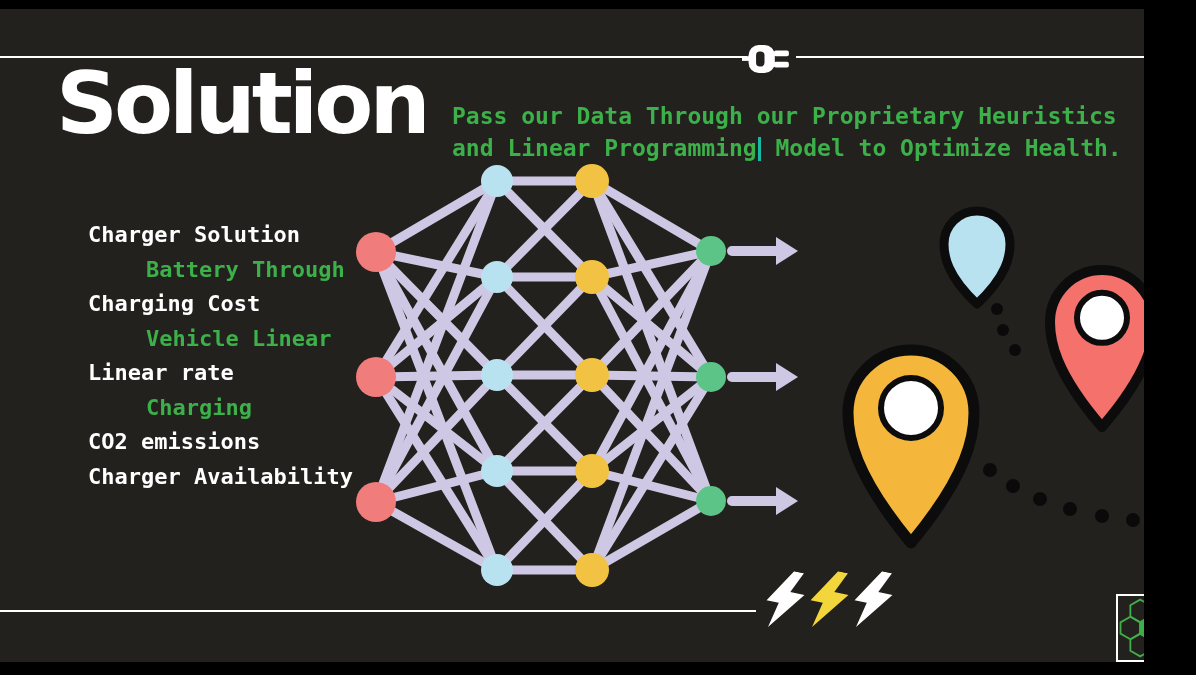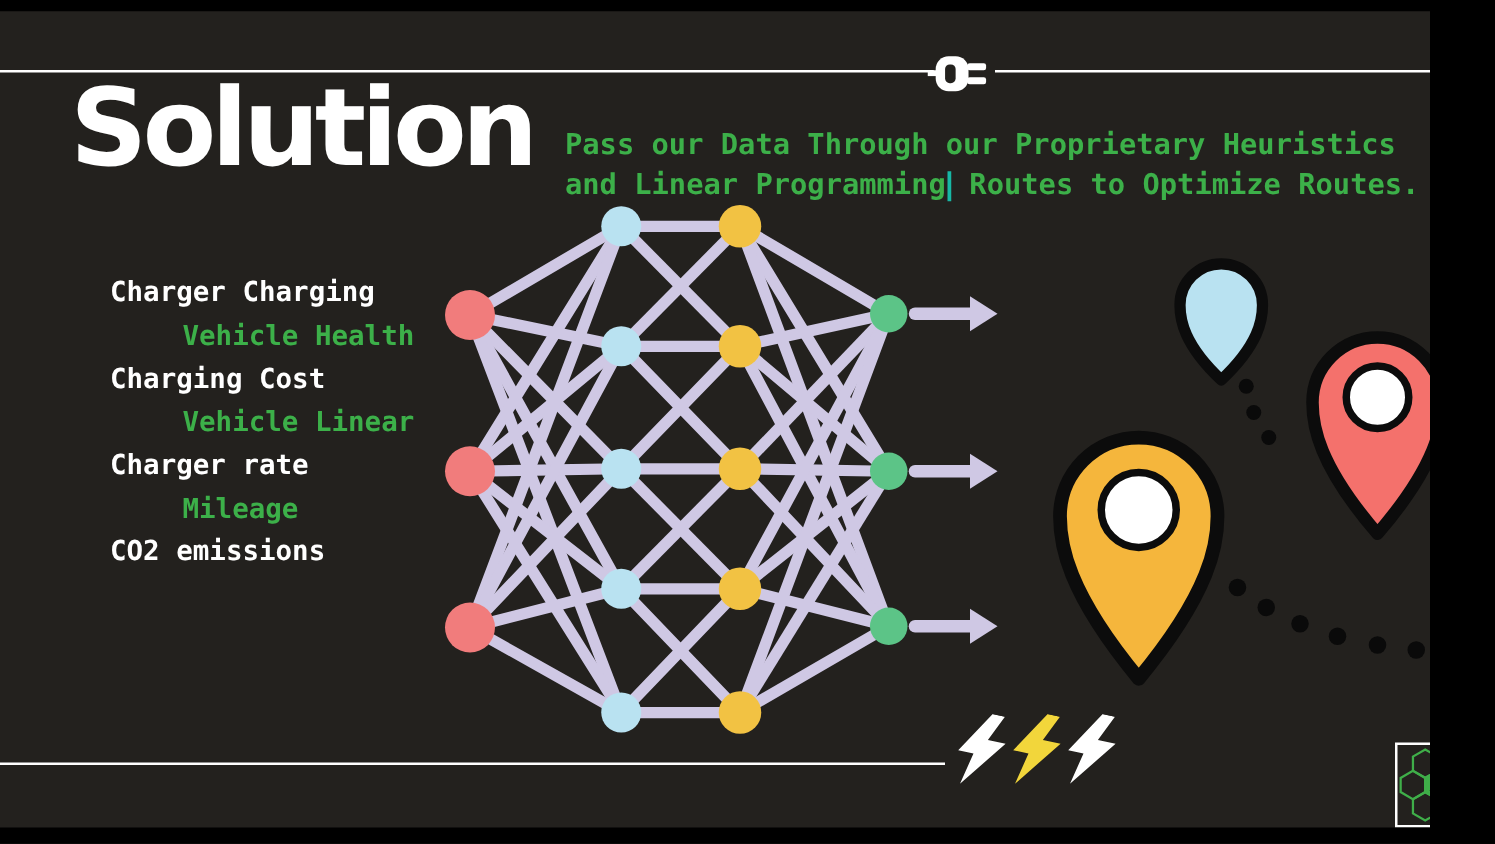--- a/index.html
+++ b/index.html
@@ -78,31 +78,32 @@
     <rect x="0" y="19" width="9" height="5" fill="#fff"></rect>
     <rect x="7" y="7" width="28" height="30" rx="11" fill="#fff"></rect>
     <rect x="15" y="14" width="9" height="16" rx="4" fill="#23211e"></rect>
     <rect x="34" y="13" width="16" height="6" rx="2" fill="#fff"></rect>
     <rect x="34" y="25" width="16" height="6" rx="2" fill="#fff"></rect>
   </svg>
 
   <h1 class="title">Solution</h1>
   <div class="subtitle">
     <div>Pass our Data Through our Proprietary Heuristics</div>
-    <div><span>and Linear Programming</span><span class="cursor"></span><span> Routes to Optimize Routes.</span></div>
+    <div><span>and Linear Programming</span><span class="cursor"></span><span> Model to Optimize Health.</span></div>
   </div>
 
   <ul class="features" id="feature-list">
-      <li class="white">Charger Charging</li>
-      <li class="green">Vehicle Health</li>
+      <li class="white">Charger Solution</li>
+      <li class="green">Battery Through</li>
       <li class="white">Charging Cost</li>
       <li class="green">Vehicle Linear</li>
-      <li class="white">Charger rate</li>
-      <li class="green">Mileage</li>
+      <li class="white">Linear rate</li>
+      <li class="green">Charging</li>
       <li class="white">CO2 emissions</li>
+      <li class="white">Charger Availability</li>
     </ul>
 
   <svg class="layer" id="network-svg" viewBox="0 0 1196 675">
       <g>
         <line x1="376" y1="252" x2="497" y2="181" stroke="#cfc8e4" stroke-width="9" stroke-linecap="round"></line>
         <line x1="376" y1="252" x2="497" y2="277" stroke="#cfc8e4" stroke-width="9" stroke-linecap="round"></line>
         <line x1="376" y1="252" x2="497" y2="375" stroke="#cfc8e4" stroke-width="9" stroke-linecap="round"></line>
         <line x1="376" y1="252" x2="497" y2="471" stroke="#cfc8e4" stroke-width="9" stroke-linecap="round"></line>
         <line x1="376" y1="252" x2="497" y2="570" stroke="#cfc8e4" stroke-width="9" stroke-linecap="round"></line>
         <line x1="376" y1="377" x2="497" y2="181" stroke="#cfc8e4" stroke-width="9" stroke-linecap="round"></line>

